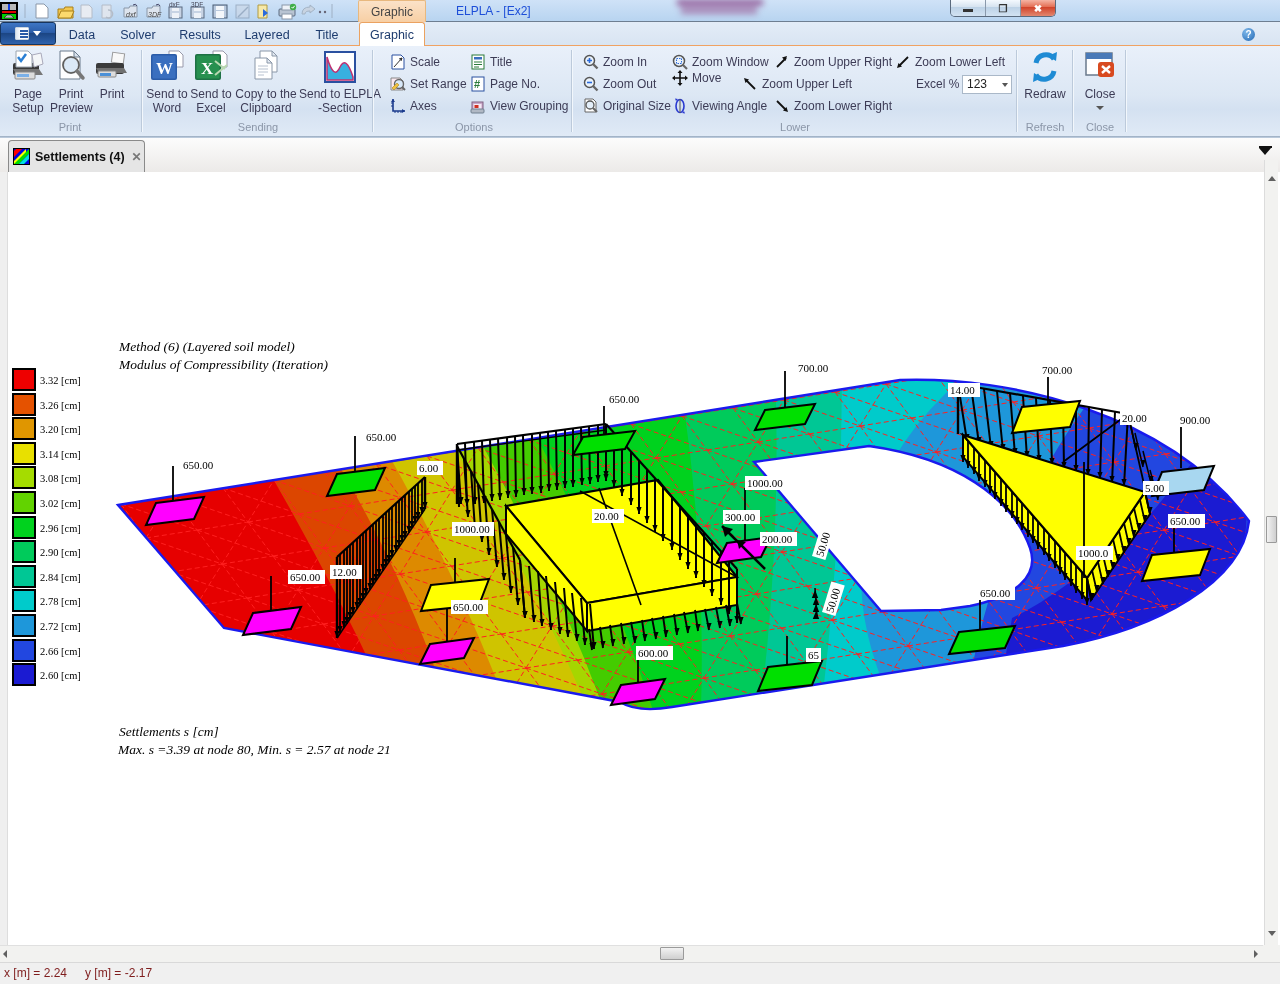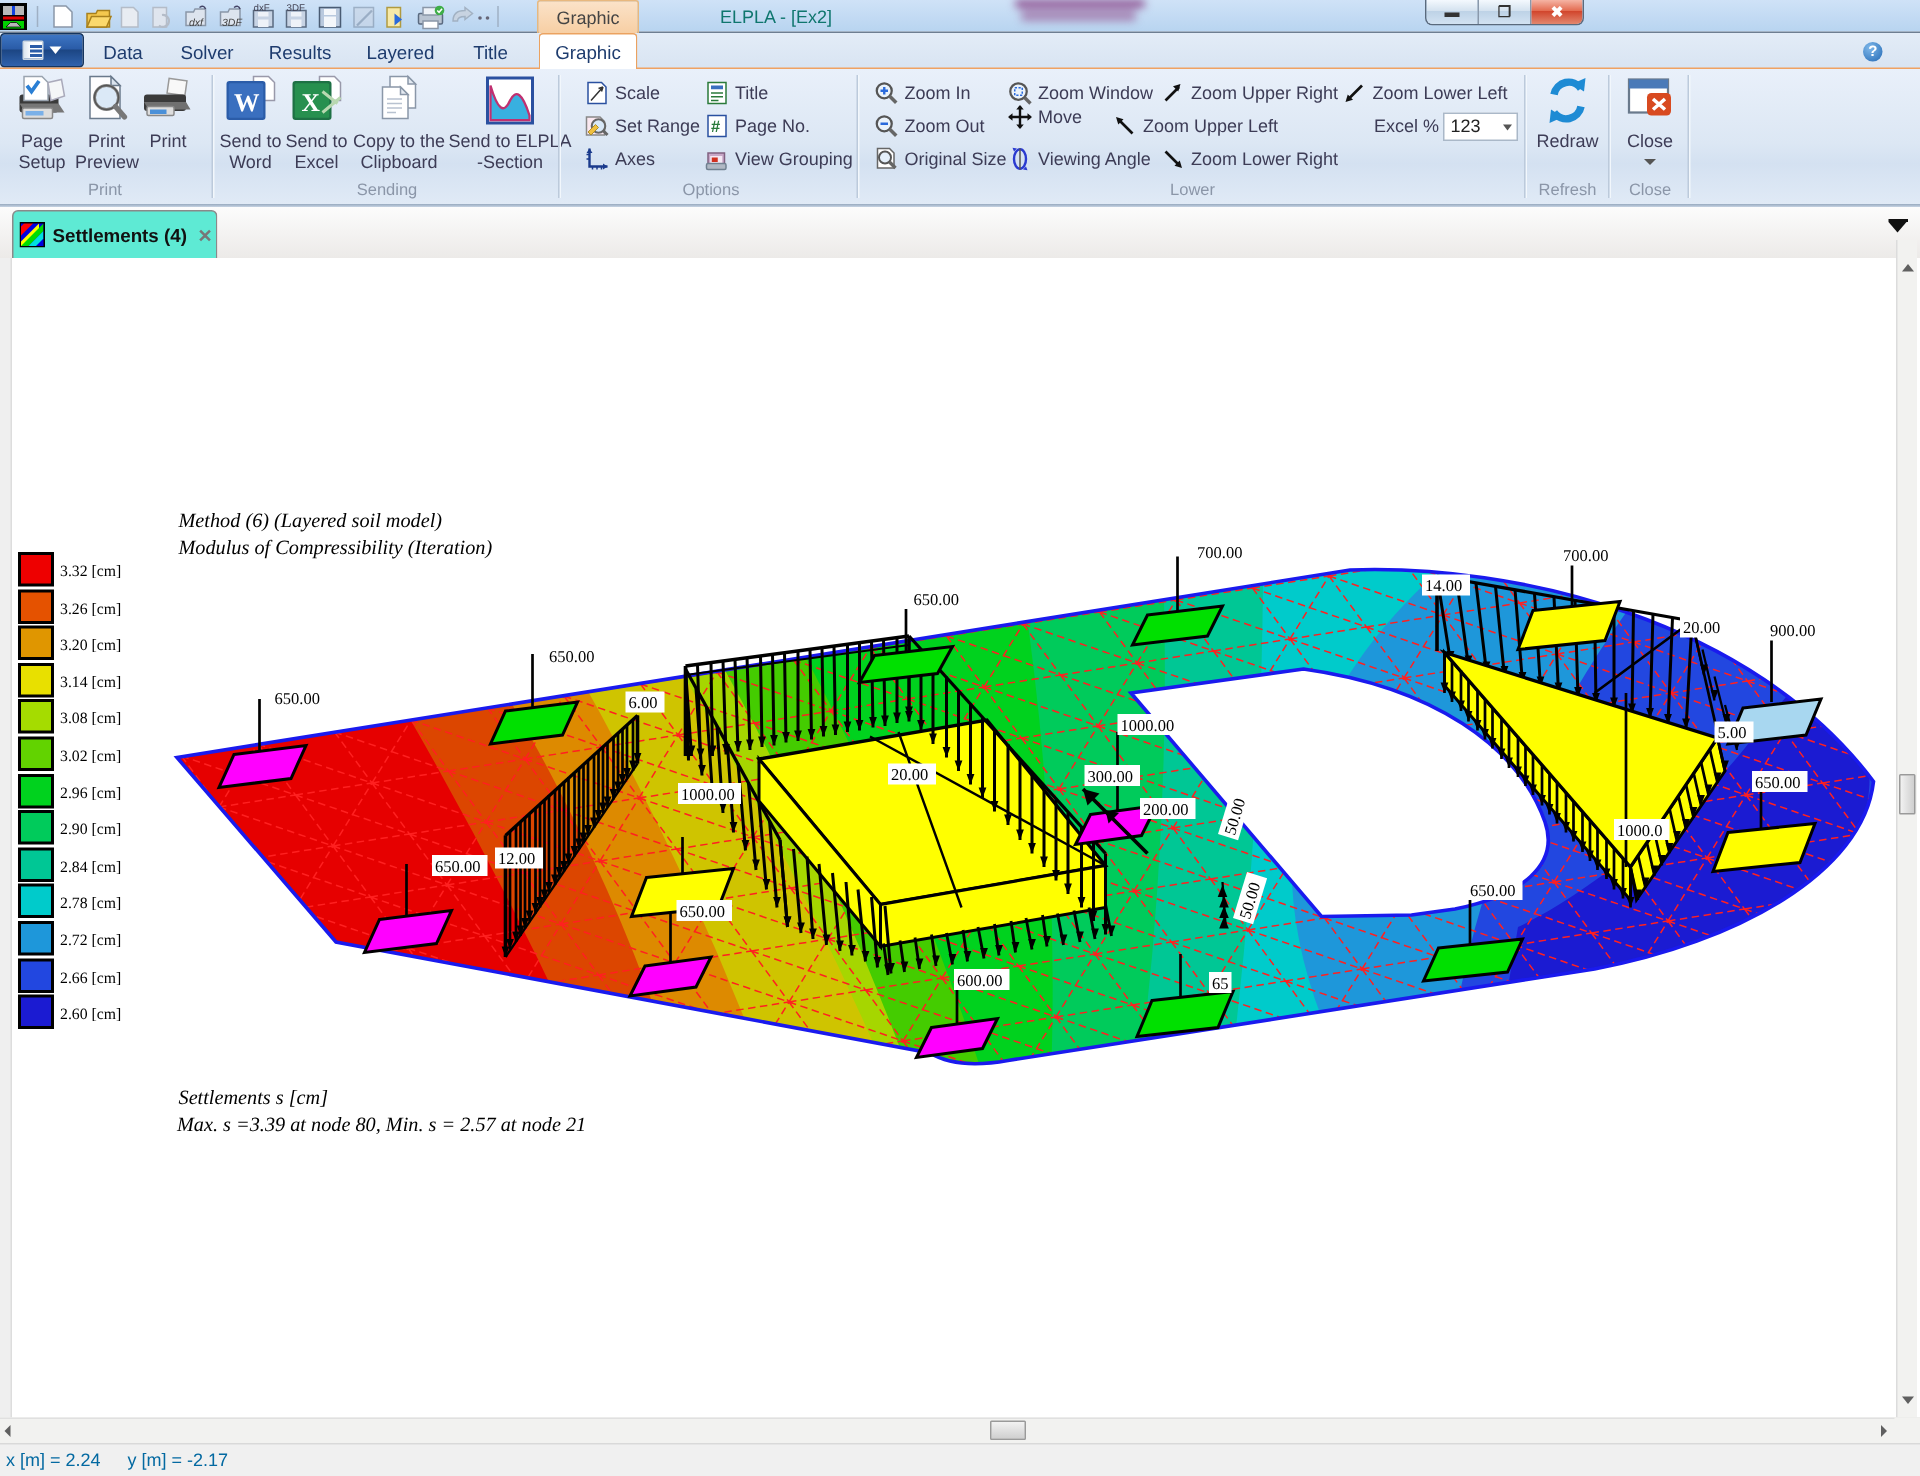--- a/index.html
+++ b/index.html
@@ -1,17 +1,17 @@
 <!DOCTYPE html>
 <html><head><meta charset="utf-8"><style>
 *{margin:0;padding:0;box-sizing:border-box}
 body{width:1280px;height:984px;overflow:hidden;font-family:"Liberation Sans",sans-serif;position:relative;background:#fff}
 .titlebar{position:absolute;left:0;top:0;width:1280px;height:22px;background:linear-gradient(#cfe2f7,#b8d4f0);border-bottom:1px solid #6e7e91}
 .qat{position:absolute;left:0;top:1px;height:20px;display:flex;align-items:center}
-.apptitle{position:absolute;left:480px;top:4px;font-size:12px;color:#0f766e}
+.apptitle{position:absolute;left:456px;top:4px;font-size:12px;color:#1d4ed8}
 .winbtns{position:absolute;left:950px;top:0;width:106px;height:17px;display:flex;border:1px solid #5a6a7d;border-top:none;border-radius:0 0 5px 5px;overflow:hidden}
 .wb{flex:1;display:flex;align-items:center;justify-content:center;font-size:10px;font-weight:bold;color:#333;background:linear-gradient(#f4f9fe,#d4e2ef 45%,#bdd2e6 46%,#d2e2f2);border-right:1px solid #8a99ab}
 .wb.close{background:linear-gradient(#f5b4a4,#e36b50 45%,#d1442b 46%,#e2876f);color:#fff;border-right:none}
 .watermark{position:absolute;left:675px;top:0;width:90px;height:16px;filter:blur(3px)}
 .watermark .b1{position:absolute;left:2px;top:0;width:86px;height:5px;background:#8c4a8c}
 .watermark .b2{position:absolute;left:6px;top:7px;width:76px;height:7px;background:#9c6aa0;opacity:.75}
 .tabsrow{position:absolute;left:0;top:22px;width:1280px;height:24px;background:linear-gradient(#e3ecf7,#d8e4f2)}
 .orangeline{position:absolute;left:0;top:45px;width:1280px;height:1px;background:#f0a262}
 .appbtn{position:absolute;left:0;top:22px;width:56px;height:23px;background:linear-gradient(#3e76c4,#2a5ca8 45%,#1c4684 50%,#2f62ad);border:1px solid #16355e;border-radius:3px;display:flex;align-items:center;justify-content:center;gap:4px}
 .appbtn .pg{width:14px;height:13px;background:linear-gradient(90deg,#dce6f0,#fdfeff 40%);border:1px solid #c8d4e0;border-radius:1px;position:relative}
@@ -25,34 +25,34 @@
 .ribbonedge{position:absolute;left:0;top:136px;width:1280px;height:2px;background:linear-gradient(#97a9be,#c6d4e4)}
 .gsep{position:absolute;top:50px;height:82px;width:1px;background:#bccadb;box-shadow:1px 0 0 #f2f7fc}
 .glabel{position:absolute;top:121px;font-size:11px;color:#8b96a8;text-align:center}
 .bigbtn{position:absolute;top:49px;text-align:center;font-size:12px;color:#3d3c56;line-height:13.5px}
 .bigbtn .ic{margin:0 auto 3px auto;width:36px;height:36px;position:relative}
 .smallitem{position:absolute;font-size:12px;color:#3d3c56;height:18px;display:flex;align-items:center;gap:4px}
 .smallitem .ic{width:16px;height:16px;position:relative;flex:none}
 .zcombo{position:absolute;left:962px;top:75px;width:50px;height:19px;background:#fff;border:1px solid #aab8c8;font-size:12px;color:#222;padding-left:4px;line-height:17px}
 .zcombo .da{position:absolute;right:3px;top:7px;width:0;height:0;border-left:3.5px solid transparent;border-right:3.5px solid transparent;border-top:4px solid #555}
 .tabstrip{position:absolute;left:0;top:138px;width:1280px;height:34px;background:linear-gradient(#fcfcfc,#eceae8)}
-.doctab{position:absolute;left:8px;top:140px;width:137px;height:32px;background:#5eead4;border:1px solid #8a8a8a;border-bottom:none;border-radius:4px 4px 0 0;display:flex;align-items:center}
+.doctab{position:absolute;left:8px;top:140px;width:137px;height:32px;background:#e5e5e5;border:1px solid #8a8a8a;border-bottom:none;border-radius:4px 4px 0 0;display:flex;align-items:center}
 .doctab .txt{font-size:12.5px;font-weight:bold;color:#111;margin-left:5px}
 .doctab .x{font-size:12px;font-weight:bold;color:#777;margin-left:7px}
 .mdidrop{position:absolute;left:1259px;top:148px;width:0;height:0;border-left:6px solid transparent;border-right:6px solid transparent;border-top:7px solid #111}
 .mdidropline{position:absolute;left:1259px;top:146px;width:13px;height:1.5px;background:#111}
 .canvas{position:absolute;left:8px;top:172px;width:1255px;height:773px;background:#fff}
 .leftstrip{position:absolute;left:0;top:172px;width:8px;height:773px;background:#efefef;border-right:1px solid #ddd}
 .vscroll{position:absolute;left:1264px;top:160px;width:14px;height:785px;background:#f2f2f0;border-left:1px solid #dcdcdc}
 .vthumb{position:absolute;left:1265.5px;top:516px;width:11px;height:27px;background:linear-gradient(90deg,#f2f2f2,#cfcfcf);border:1px solid #9a9a9a;border-radius:1px}
 .varr{position:absolute;left:1268px;width:0;height:0;border-left:4px solid transparent;border-right:4px solid transparent}
 .hscroll{position:absolute;left:0;top:945px;width:1280px;height:17px;background:#f2f2f0;border-top:1px solid #e0e0e0}
 .hthumb{position:absolute;left:660px;top:947px;width:24px;height:13px;background:linear-gradient(#f2f2f2,#cfcfcf);border:1px solid #9a9a9a;border-radius:1px}
 .harr{position:absolute;top:949.5px;width:0;height:0;border-top:4px solid transparent;border-bottom:4px solid transparent}
-.statusbar{position:absolute;left:0;top:962px;width:1280px;height:22px;background:#f0f0f0;border-top:1px solid #d9d9d9;font-size:12px;color:#0369a1;line-height:21px}
+.statusbar{position:absolute;left:0;top:962px;width:1280px;height:22px;background:#f0f0f0;border-top:1px solid #d9d9d9;font-size:12px;color:#7f1d1d;line-height:21px}
 </style></head>
 <body>
 
 <div class="titlebar"></div>
 <div class="watermark">
     <div class="b1"></div>
     <div class="b2"></div>
   </div>
 <div class="qat">
 <svg width="340" height="20">

